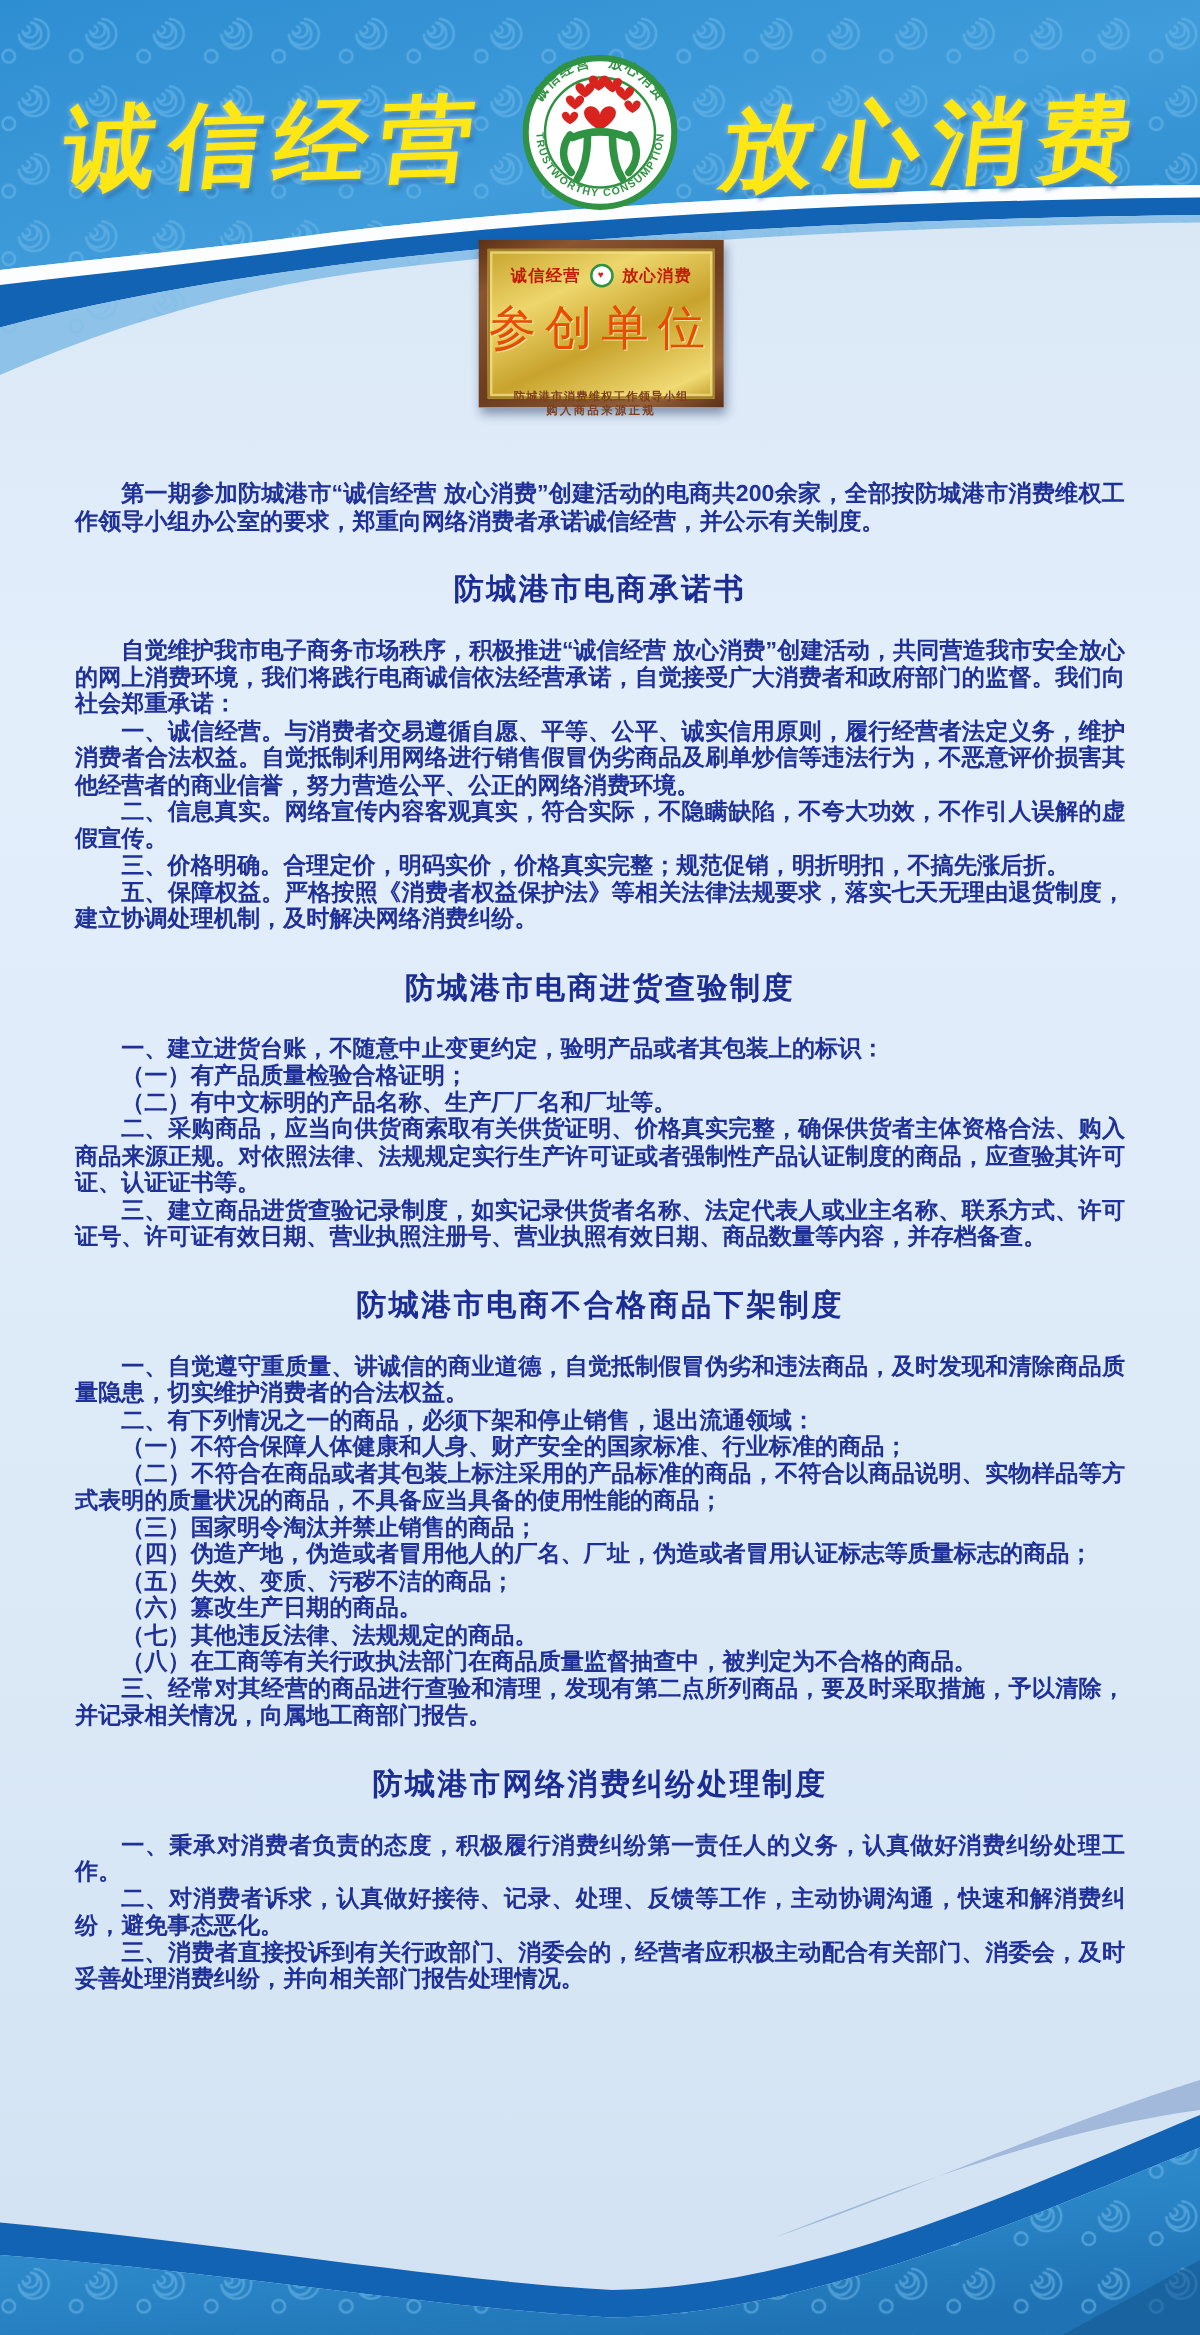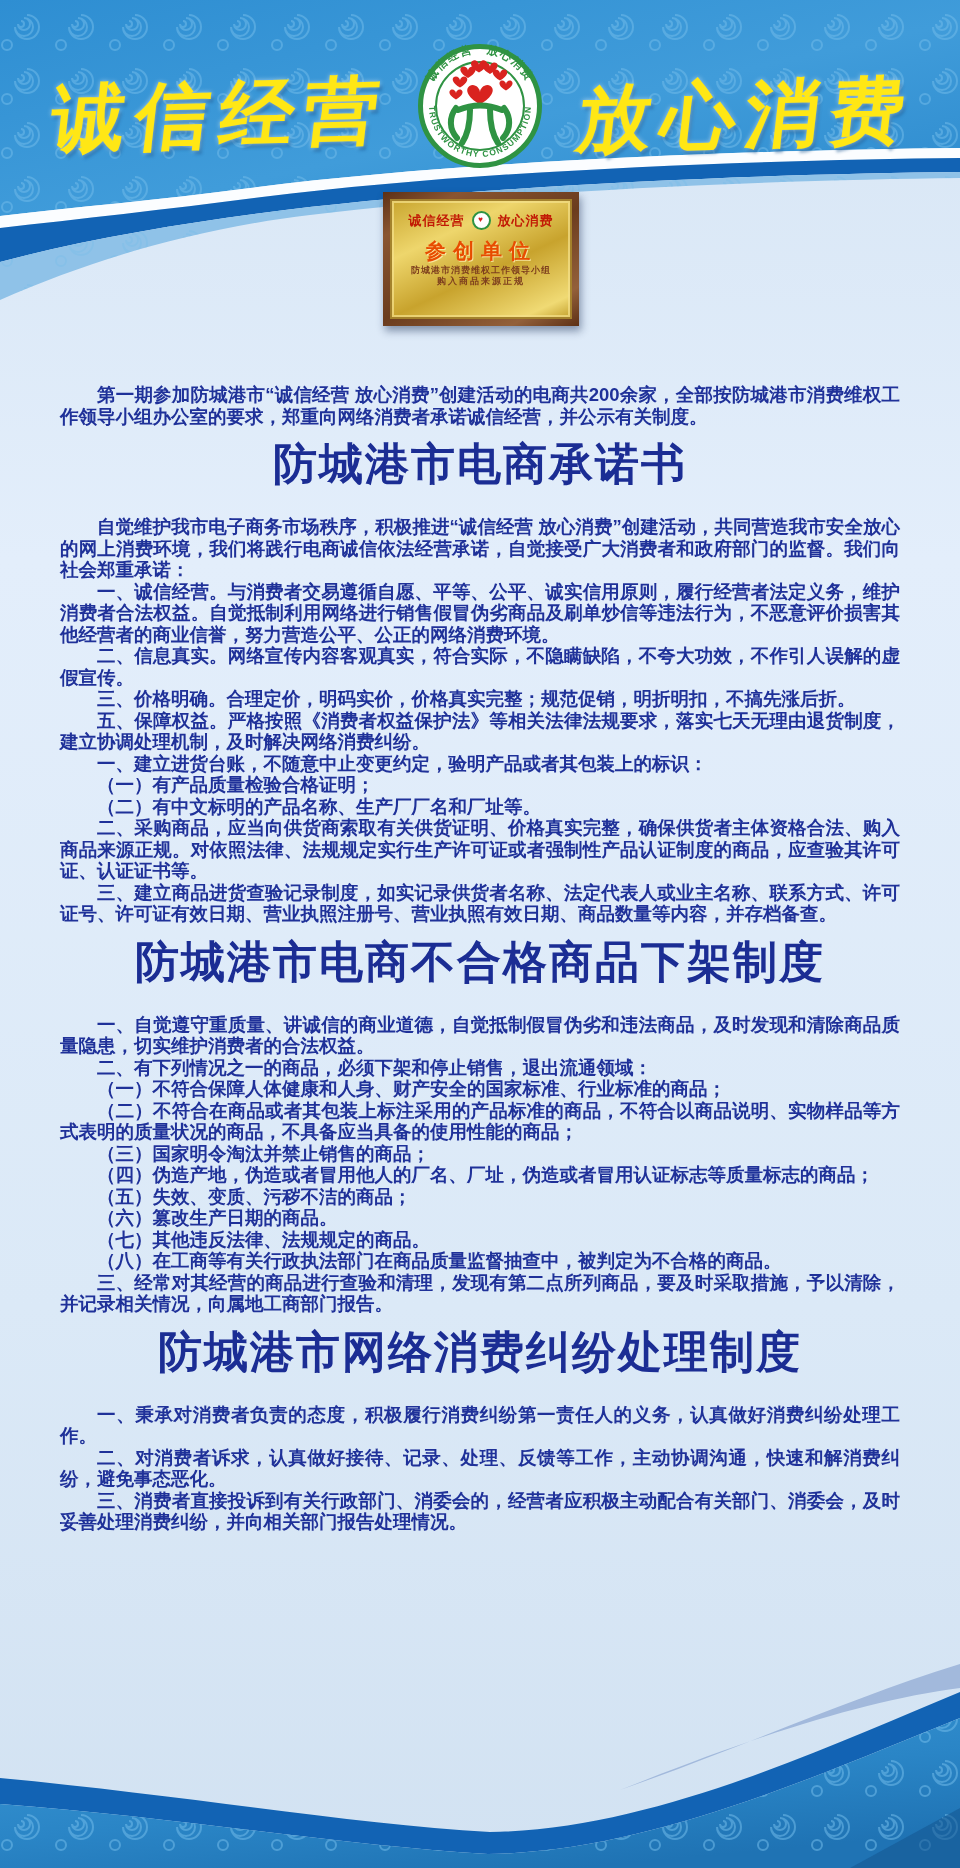--- a/index.html
+++ b/index.html
@@ -23,31 +23,31 @@
     background:linear-gradient(150deg,#5d3015,#8a5531 18%,#6b3c1e 52%,#93603a 84%,#5d3015);
     padding:7px;box-shadow:2px 5px 8px rgba(20,40,80,.45);}
   .plaque-gold{width:100%;height:100%;box-sizing:border-box;text-align:center;
     background:linear-gradient(155deg,#c7a32c,#eed66c 30%,#c8a32d 58%,#f0da74 88%,#bf9b26);
     box-shadow:inset 0 0 0 2px rgba(150,115,30,.85),inset 0 0 0 4px rgba(245,225,140,.7);
     padding-top:12px;}
   .plaque-top{display:flex;align-items:center;justify-content:center;gap:7px;
     font-size:13px;font-weight:bold;color:#c21a05;letter-spacing:1px;}
   .plaque-mini-logo{display:inline-block;width:15px;height:15px;border-radius:50%;
     border:2px solid #2f9343;background:#fff;font-size:8px;line-height:14px;color:#d9231f;text-align:center;}
-  .plaque-main{margin-top:7px;font-size:21px;font-weight:bold;color:#e84c00;letter-spacing:7px;
+  .plaque-main{margin-top:7px;font-size:38px;font-weight:normal;color:#e84c00;letter-spacing:7px;
     text-shadow:1px 1px 0 rgba(255,240,180,.8);}
-  .plaque-issuer{margin-top:0;font-size:9px;font-weight:bold;color:#7e3f1e;letter-spacing:1px;line-height:11px;}
+  .plaque-issuer{margin-top:24px;font-size:9px;font-weight:bold;color:#7e3f1e;letter-spacing:1px;line-height:11px;}
   .plaque-date{font-size:9px;font-weight:bold;color:#7e3f1e;letter-spacing:2px;line-height:11px;}
 
   
   .content{position:absolute;left:60px;top:384px;width:840px;color:#1f3199;}
   .bp{margin:0;font-size:18.5px;line-height:21.5px;font-weight:bold;text-align:justify;}
   .bp.indent{text-indent:2em;}
-  .sec-title{font-size:44px;font-weight:bold;text-align:center;color:#1b2d94;
-    letter-spacing:2px;margin:8px 0 22px 0;}
+  .sec-title{font-size:24px;font-weight:bold;text-align:center;color:#1b2d94;
+    letter-spacing:2px;margin:28px 0 22px 0;}
 
   
   .ftr-svg{position:absolute;left:0;bottom:0;}
 </style>
 </head>
 <body>
 
 <div class="poster">
 
   <svg class="hdr-svg" width="960" height="350" viewBox="0 0 960 350">
@@ -123,20 +123,21 @@
 
   <div class="content">
     <p class="bp indent">第一期参加防城港市“诚信经营 放心消费”创建活动的电商共200余家，全部按防城港市消费维权工作领导小组办公室的要求，郑重向网络消费者承诺诚信经营，并公示有关制度。</p>
     <div id="sections">
         <div class="sec-title">防城港市电商承诺书</div>
         <p class="bp indent">自觉维护我市电子商务市场秩序，积极推进“诚信经营 放心消费”创建活动，共同营造我市安全放心的网上消费环境，我们将践行电商诚信依法经营承诺，自觉接受广大消费者和政府部门的监督。我们向社会郑重承诺：</p>
         <p class="bp indent">一、诚信经营。与消费者交易遵循自愿、平等、公平、诚实信用原则，履行经营者法定义务，维护消费者合法权益。自觉抵制利用网络进行销售假冒伪劣商品及刷单炒信等违法行为，不恶意评价损害其他经营者的商业信誉，努力营造公平、公正的网络消费环境。</p>
         <p class="bp indent">二、信息真实。网络宣传内容客观真实，符合实际，不隐瞒缺陷，不夸大功效，不作引人误解的虚假宣传。</p>
         <p class="bp indent">三、价格明确。合理定价，明码实价，价格真实完整；规范促销，明折明扣，不搞先涨后折。</p>
         <p class="bp indent">五、保障权益。严格按照《消费者权益保护法》等相关法律法规要求，落实七天无理由退货制度，建立协调处理机制，及时解决网络消费纠纷。</p>
+        <div class="sec-title">防城港市电商进货查验制度</div>
         <p class="bp indent">一、建立进货台账，不随意中止变更约定，验明产品或者其包装上的标识：</p>
         <p class="bp indent">（一）有产品质量检验合格证明；</p>
         <p class="bp indent">（二）有中文标明的产品名称、生产厂厂名和厂址等。</p>
         <p class="bp indent">二、采购商品，应当向供货商索取有关供货证明、价格真实完整，确保供货者主体资格合法、购入商品来源正规。对依照法律、法规规定实行生产许可证或者强制性产品认证制度的商品，应查验其许可证、认证证书等。</p>
         <p class="bp indent">三、建立商品进货查验记录制度，如实记录供货者名称、法定代表人或业主名称、联系方式、许可证号、许可证有效日期、营业执照注册号、营业执照有效日期、商品数量等内容，并存档备查。</p>
         <div class="sec-title">防城港市电商不合格商品下架制度</div>
         <p class="bp indent">一、自觉遵守重质量、讲诚信的商业道德，自觉抵制假冒伪劣和违法商品，及时发现和清除商品质量隐患，切实维护消费者的合法权益。</p>
         <p class="bp indent">二、有下列情况之一的商品，必须下架和停止销售，退出流通领域：</p>
         <p class="bp indent">（一）不符合保障人体健康和人身、财产安全的国家标准、行业标准的商品；</p>
         <p class="bp indent">（二）不符合在商品或者其包装上标注采用的产品标准的商品，不符合以商品说明、实物样品等方式表明的质量状况的商品，不具备应当具备的使用性能的商品；</p>

